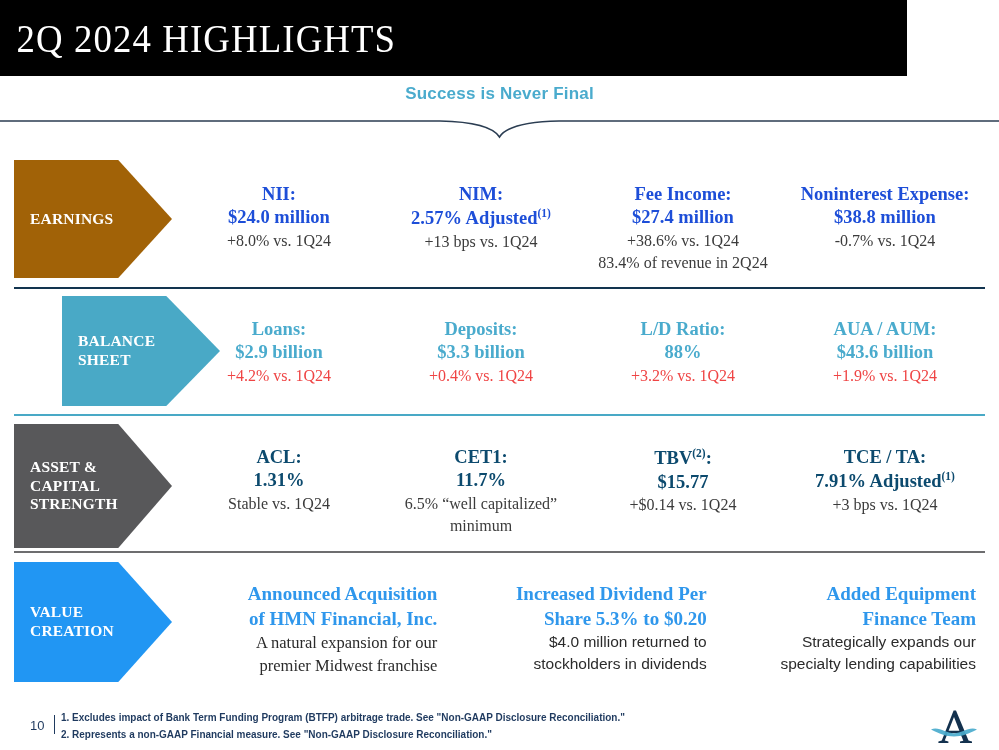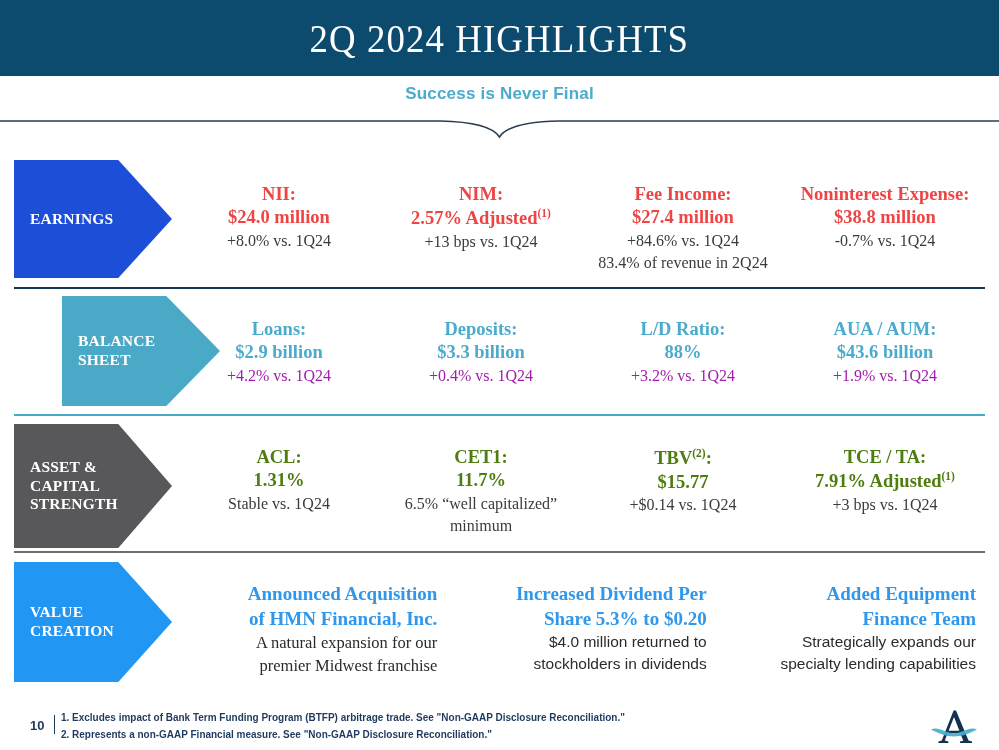--- a/index.html
+++ b/index.html
@@ -13,25 +13,25 @@
     position: relative;
     overflow: hidden;
     font-family: "Liberation Serif", serif;
     color: #12344f;
   }
 
   
   .title-bar {
     position: absolute;
     left: 0; top: 0;
-    width: 999px; height: 76px;
-    background: #0c4a6e;
+    width: 907px; height: 76px;
+    background: #000000;
     display: flex;
     align-items: center;
-    justify-content: center;
+    justify-content: flex-start;
   }
   .title-bar .title-text {
     color: #ffffff;
     font-family: "Liberation Serif", serif;
     font-size: 40px;
     letter-spacing: 1.2px;
     font-weight: 400;
     transform: scaleX(0.92);
   }
 
@@ -81,21 +81,21 @@
   }
   .banner .banner-label {
     color: #ffffff;
     font-family: "Liberation Serif", serif;
     font-weight: bold;
     font-size: 15.5px;
     line-height: 1.22;
     letter-spacing: 0.2px;
   }
 
-  .banner-earnings { background: #1d4ed8; }
+  .banner-earnings { background: #a16207; }
   .banner-balance  { background: #49a9c6; margin-left: 48px; }
   .banner-asset    { background: #58585a; }
   .banner-value    { background: #2196f3; }
 
   
   .cols {
     position: absolute;
     left: 178px;
     top: 0;
     width: 808px;
@@ -117,29 +117,29 @@
   .col .subline {
     font-family: "Liberation Serif", serif;
     font-size: 16px;
     line-height: 1.3;
     margin-top: 1px;
   }
   .col sup { font-size: 0.62em; vertical-align: super; }
 
   
   .sec-earnings .cols { padding-top: 23px; }
-  .sec-earnings .headline { color: #ef4444; text-align: center; }
+  .sec-earnings .headline { color: #1d4ed8; text-align: center; }
   .sec-earnings .subline  { color: #3b3b3b; }
 
   .sec-balance .cols { padding-top: 22px; }
   .sec-balance .headline { color: #4aabcd; }
-  .sec-balance .subline  { color: #a21caf; }
+  .sec-balance .subline  { color: #ef4444; }
 
   .sec-asset .cols { padding-top: 22px; }
-  .sec-asset .headline { color: #4d7c0f; }
+  .sec-asset .headline { color: #0c4a6e; }
   .sec-asset .subline  { color: #3b3b3b; }
 
   .sec-value .cols { padding-top: 20px; left: 178px; }
   .sec-value .headline {
     color: #2f97ec;
     font-size: 19px;
     line-height: 1.3;
   }
   .sec-value .subline {
     color: #2b2b2b;
@@ -168,21 +168,21 @@
   .footer {
     position: absolute;
     left: 0; top: 704px;
     width: 999px; height: 46px;
   }
   .page-num {
     position: absolute;
     left: 30px; top: 14px;
     font-family: "Liberation Sans", sans-serif;
     font-size: 13px;
-    font-weight: bold;
+    font-weight: normal;
     color: #1f3a5f;
   }
   .page-bar {
     position: absolute;
     left: 54px; top: 11px;
     width: 1px; height: 19px;
     background: #1f3a5f;
   }
   .footnotes {
     position: absolute;
@@ -227,21 +227,21 @@
       <div class="subline">+8.0% vs. 1Q24</div>
     </div>
     <div class="col">
       <div class="headline">NIM:</div>
       <div class="headline"><span>2.57% Adjusted</span><sup>(1)</sup></div>
       <div class="subline">+13 bps vs. 1Q24</div>
     </div>
     <div class="col">
       <div class="headline">Fee Income:</div>
       <div class="headline">$27.4 million</div>
-      <div class="subline">+84.6% vs. 1Q24</div>
+      <div class="subline">+38.6% vs. 1Q24</div>
       <div class="subline">83.4% of revenue in 2Q24</div>
     </div>
     <div class="col">
       <div class="headline">Noninterest Expense:</div>
       <div class="headline">$38.8 million</div>
       <div class="subline">-0.7% vs. 1Q24</div>
     </div>
   </div>
 </div>
 

